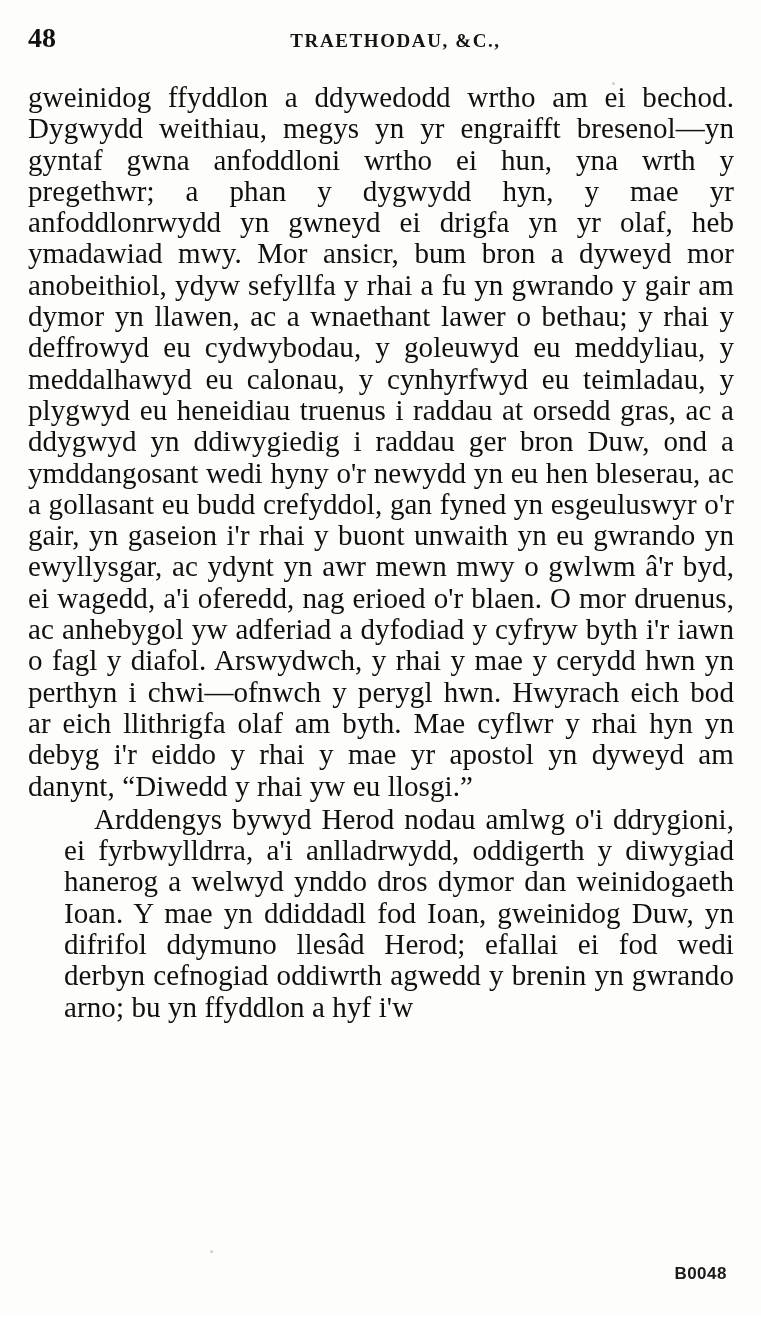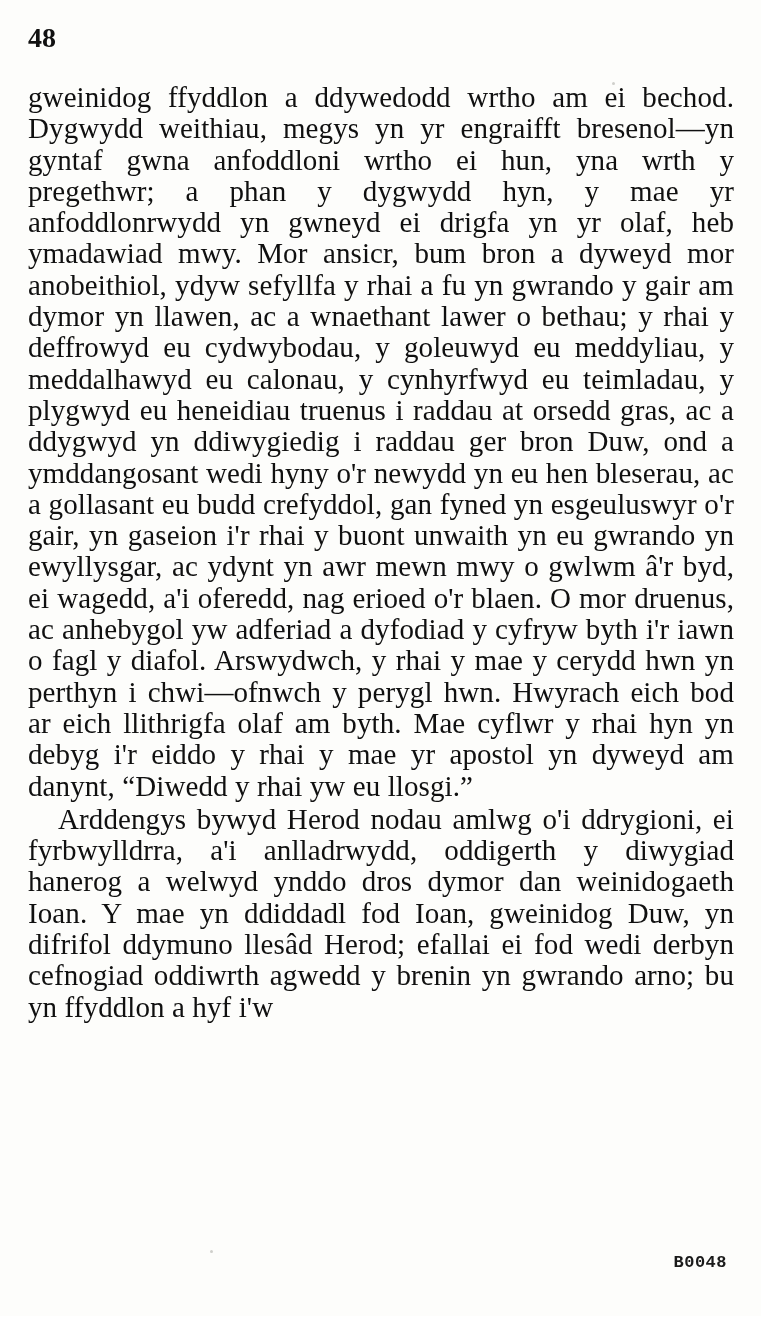--- a/index.html
+++ b/index.html
@@ -62,48 +62,50 @@
     text-justify: inter-word;
     margin: 0;
     color: #101010;
     letter-spacing: 0.1px;
   }
   .para + .para {
     margin-top: 2px;
   }
   .para.indent {
     text-indent: 30px;
+    margin-left: 36px;
   }
   .footer-code {
     position: absolute;
     left: 0;
     right: 34px;
-    bottom: 44px;
+    bottom: 32px;
     text-align: right;
     font-size: 17px;
     font-weight: bold;
-    font-family: Liberation Mono, monospace;
+    font-family: Liberation Sans, sans-serif;
     letter-spacing: 0.5px;
     color: #1a1a1a;
   }
   .speck {
     position: absolute;
     width: 3px;
     height: 3px;
     background: #cfcfcb;
     border-radius: 50%;
   }
 </style>
 </head>
 <body>
 
 <div class="page">
 
   <div class="header">
     <div class="folio">48</div>
+    <div class="running-head">TRAETHODAU, &amp;C.,</div>
   </div>
 
   <div class="body-text">
     <p class="para">gweinidog ffyddlon a ddywedodd wrtho am ei bechod. Dygwydd weithiau, megys yn yr engraifft bresenol—yn gyntaf gwna anfoddloni wrtho ei hun, yna wrth y pregethwr; a phan y dygwydd hyn, y mae yr anfoddlonrwydd yn gwneyd ei drigfa yn yr olaf, heb ymadawiad mwy.  Mor ansicr, bum bron a dyweyd mor anobeithiol, ydyw sefyllfa y rhai a fu yn gwrando y gair am dymor yn llawen, ac a wnaethant lawer o bethau; y rhai y deffrowyd eu cydwybodau, y goleuwyd eu meddyliau, y meddalhawyd eu calonau, y cynhyrfwyd eu teimladau, y plygwyd eu heneidiau truenus i raddau at orsedd gras, ac a ddygwyd yn ddiwygiedig i raddau ger bron Duw, ond a ymddangosant wedi hyny o'r newydd yn eu hen bleserau, ac a gollasant eu budd crefyddol, gan fyned yn esgeuluswyr o'r gair, yn gaseion i'r rhai y buont unwaith yn eu gwrando yn ewyllysgar, ac ydynt yn awr mewn mwy o gwlwm â'r byd, ei wagedd, a'i oferedd, nag erioed o'r blaen.  O mor druenus, ac anhebygol yw adferiad a dyfodiad y cyfryw byth i'r iawn o fagl y diafol.  Arswydwch, y rhai y mae y cerydd hwn yn perthyn i chwi—ofnwch y perygl hwn. Hwyrach eich bod ar eich llithrigfa olaf am byth.  Mae cyflwr y rhai hyn yn debyg i'r eiddo y rhai y mae yr apostol yn dyweyd am danynt, “Diwedd y rhai yw eu llosgi.”</p>
     <p class="para indent">Arddengys bywyd Herod nodau amlwg o'i ddrygioni, ei fyrbwylldrra, a'i anlladrwydd, oddigerth y diwygiad hanerog a welwyd ynddo dros dymor dan weinidogaeth Ioan.  Y mae yn ddiddadl fod Ioan, gweinidog Duw, yn difrifol ddymuno llesâd Herod; efallai ei fod wedi derbyn cefnogiad oddiwrth agwedd y brenin yn gwrando arno; bu yn ffyddlon a hyf i'w</p>
   </div>
 
   <div class="footer-code">B0048</div>
 
   <div class="speck" style="left:210px; top:1250px;"></div>

